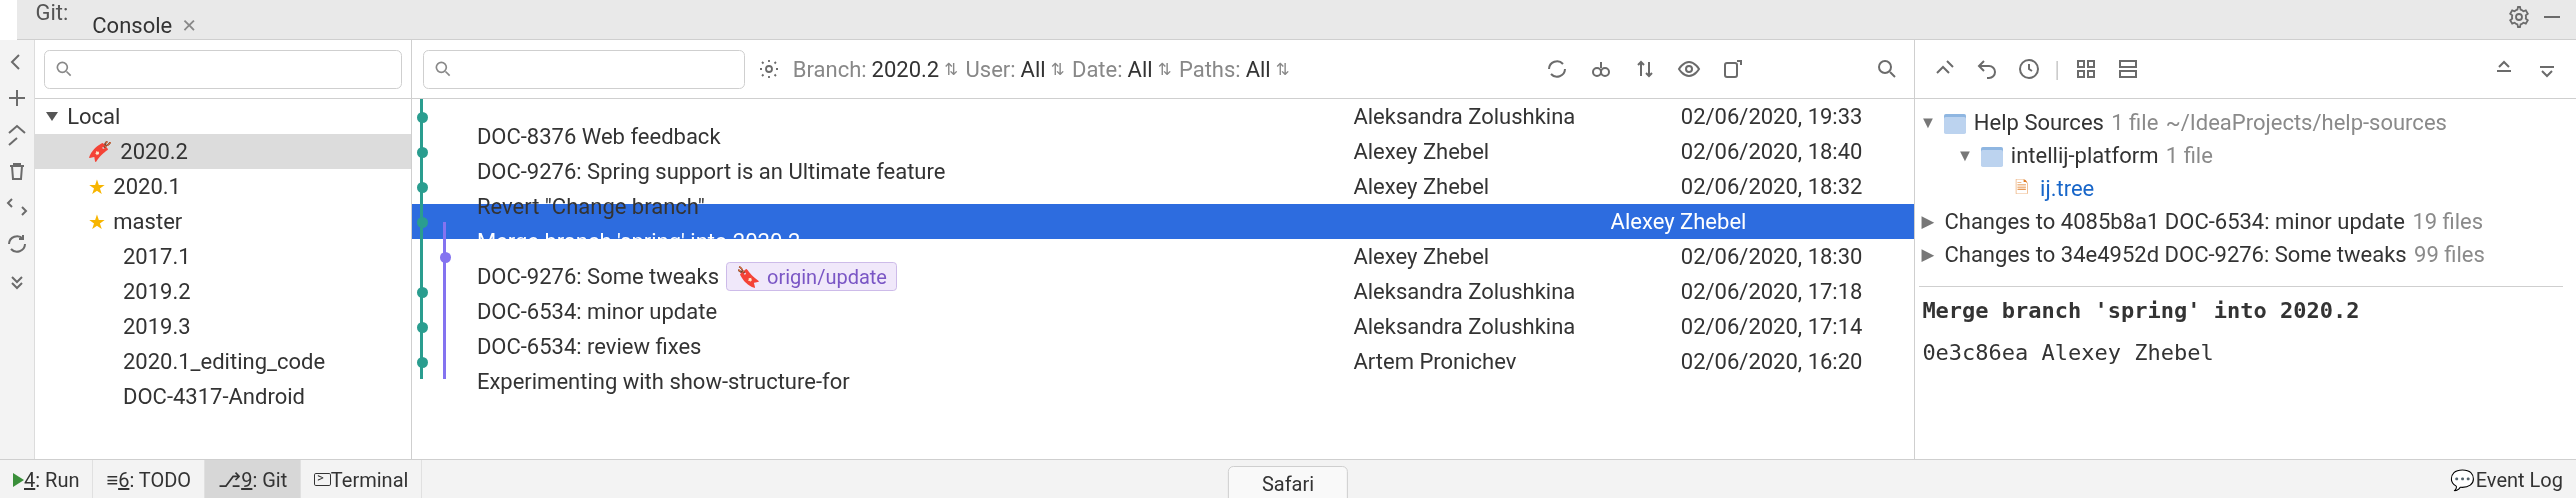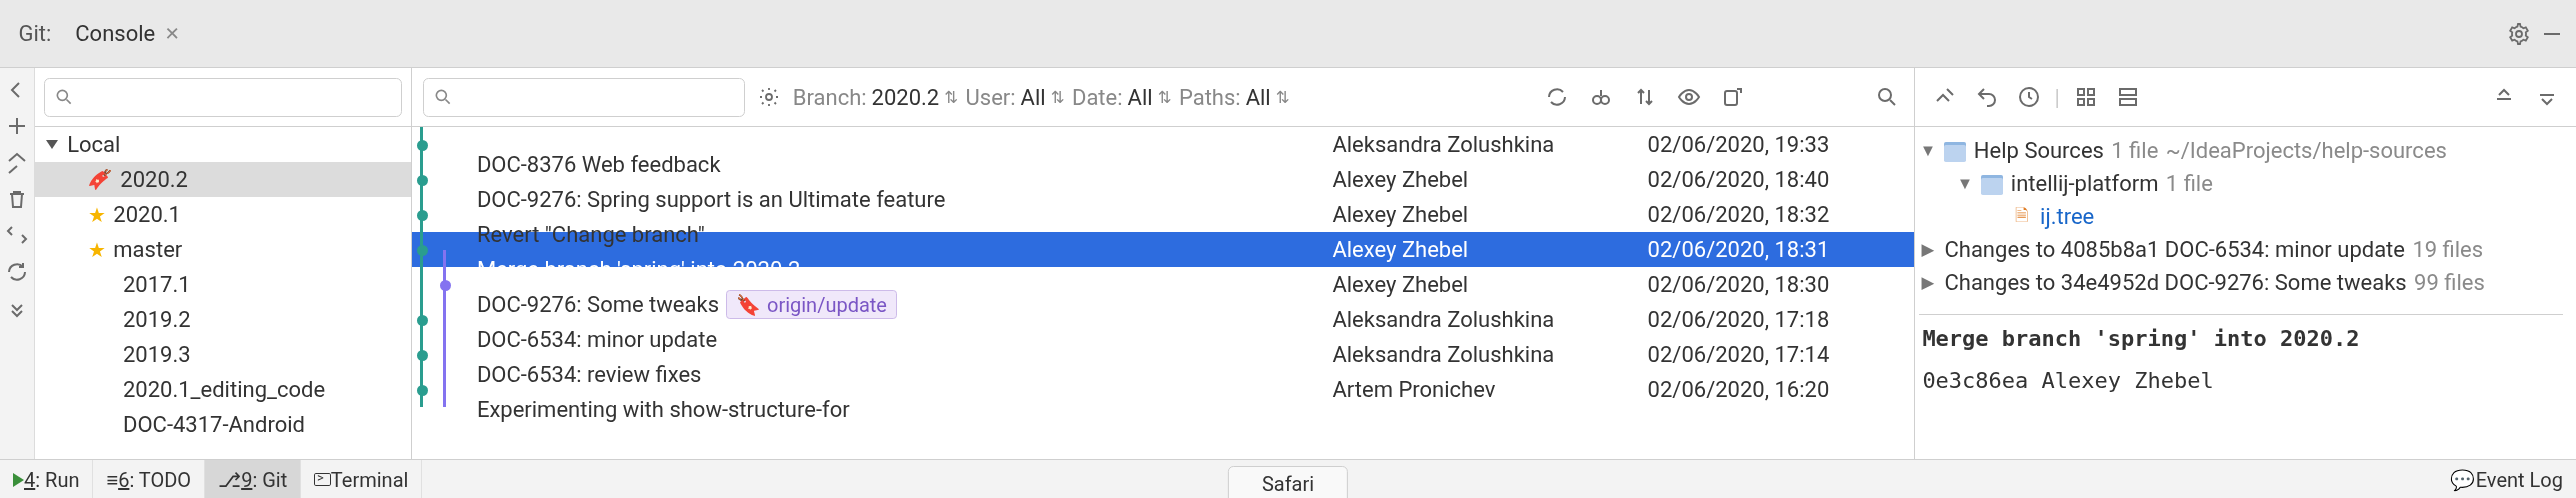--- a/index.html
+++ b/index.html
@@ -1,20 +1,20 @@
 <!DOCTYPE html>
 <html><head>
   <meta charset="utf-8">
   <style>
     * { box-sizing: border-box; margin: 0; padding: 0; }
     html, body { width: 2576px; height: 499px; font-family: -apple-system, "Segoe UI", Roboto, sans-serif; font-size: 22px; color: #333; overflow: hidden; }
     body { display: flex; flex-direction: column; background: #fff; }
 
     
-    .topbar { display: flex; align-items: center; height: 68px; background: #e9e9e9; border-bottom: 0.9px solid #cfcfcf; padding: 0 7.4px; }
+    .topbar { display: flex; height: 40px; background: #e9e9e9; border-bottom: 0.9px solid #cfcfcf; padding: 0 7.4px; margin-left: 17px; }
     .topbar .label { padding: 0 11px; color: #555; }
     .topbar .tab { padding: 0 13px; height: 50px; display: flex; align-items: center; position: relative; }
     .topbar .tab.active { color: #222; }
     .topbar .tab.active::after { content: ""; position: absolute; left: 5.5px; right: 5.5px; bottom: 0; height: 4.6px; background: #3592ef; }
     .topbar .closebtn { margin-left: 9.2px; color: #888; font-size: 18.4px; }
     .topbar .spacer { flex: 1; }
     .iconbtn { width: 33px; height: 33px; display: flex; align-items: center; justify-content: center; color: #6b6b6b; border-radius: 3.7px; }
     .iconbtn svg { width: 24px; height: 24px; }
 
     
@@ -51,21 +51,21 @@
     .commit-row { display: flex; align-items: center; height: 35px; gap: 9.2px; padding-right: 18.4px; }
     .commit-row.sel { background: #2d6cdf; color: #fff; }
     .graphcell { width: 52px; height: 35px; position: relative; flex-shrink: 0; }
     .g-line { position: absolute; width: 2.8px; background: #2a9d8f; top: 0; bottom: 0; }
     .g-dot { position: absolute; width: 11px; height: 11px; border-radius: 50%; background: #2a9d8f; left: 4.6px; top: 13px; }
     .g-line.b { background: #8473f0; }
     .g-dot.b { background: #8473f0; left: 28px; }
     .msg { flex: 1; white-space: nowrap; overflow: hidden; text-overflow: ellipsis; padding-left: 3.7px; margin-top: 40px; }
     .reftag { display: inline-flex; align-items: center; gap: 5.5px; background: #f0e8fa; border: 0.9px solid #cdbbe9; color: #7a56c5; border-radius: 3.7px; padding: 1.8px 9.2px; margin-left: 7.4px; font-size: 20px; }
     .author { width: 285px; white-space: nowrap; overflow: hidden; text-overflow: ellipsis; }
-    .date { width: 248px; text-align: left; white-space: nowrap; margin-left: 21px; }
+    .date { width: 248px; text-align: center; white-space: nowrap; }
 
     
     .details { width: 661px; display: flex; flex-direction: column; }
     .details .dtoolbar { height: 59px; border-bottom: 1.8px solid #cfcfcf; display: flex; align-items: center; padding: 0 13px; gap: 9.2px; }
     .details .dbody { flex: 1; padding: 7.4px 13px 7.4px 3.7px; overflow: hidden; }
     .dtree-row { display: flex; align-items: center; height: 33px; gap: 7.4px; }
     .dtree-row .chevr { font-size: 16.6px; color: #777; width: 18.4px; text-align: center; }
     .folder { width: 22px; height: 18.4px; background: #8fb6e1; border-radius: 1.8px 1.8px 0 0; position: relative; }
     .folder::after { content:""; position:absolute; left:0; right:0; top:3.7px; bottom:-1.8px; background:#bcd3ef; border-radius:1.8px; }
     .muted { color: #8a8a8a; }
@@ -303,21 +303,20 @@
         <div class="date">02/06/2020, 18:32</div>
       </div>
       <div class="commit-row sel">
         <div class="graphcell">
             <div class="g-line" style="left:8.3px"></div>
             <div class="g-dot"></div>
             <div class="g-line b" style="left:31px; top:18.4px"></div>
           </div>
         <div class="msg">Merge branch 'spring' into 2020.2</div>
         <div class="author">Alexey Zhebel</div>
-        <div class="date">02/06/2020, 18:31</div>
       </div>
       <div class="commit-row">
         <div class="graphcell">
             <div class="g-line" style="left:8.3px"></div>
             <div class="g-line b" style="left:31px"></div>
             <div class="g-dot b"></div>
           </div>
         <div class="msg"><span>DOC-9276: Some tweaks</span><span class="reftag">
               <span>🔖</span>
               <span>origin/update</span>

